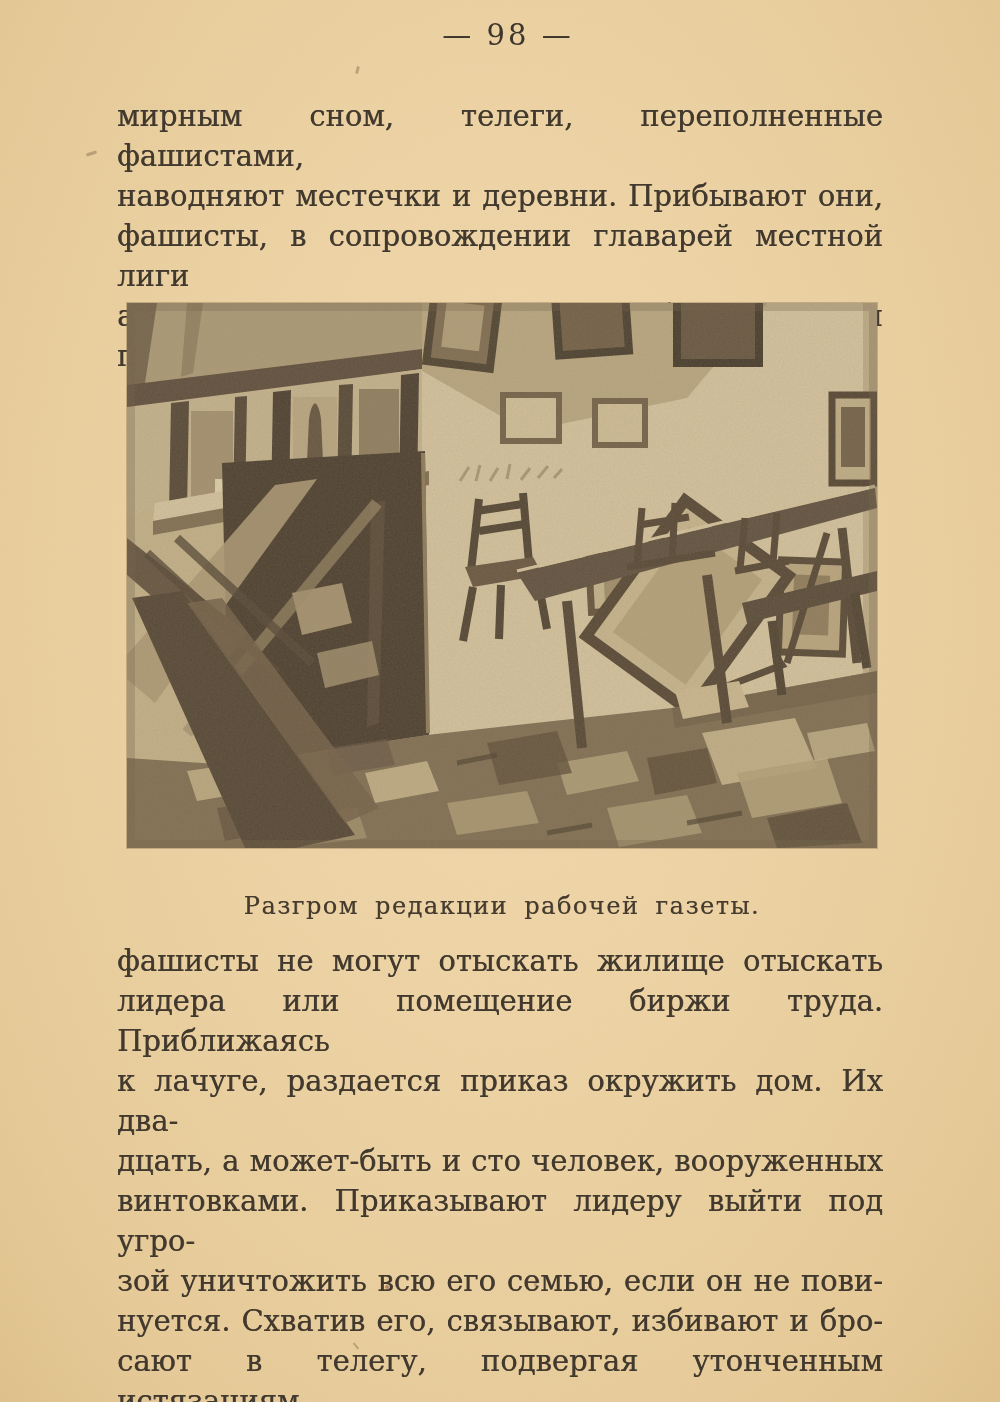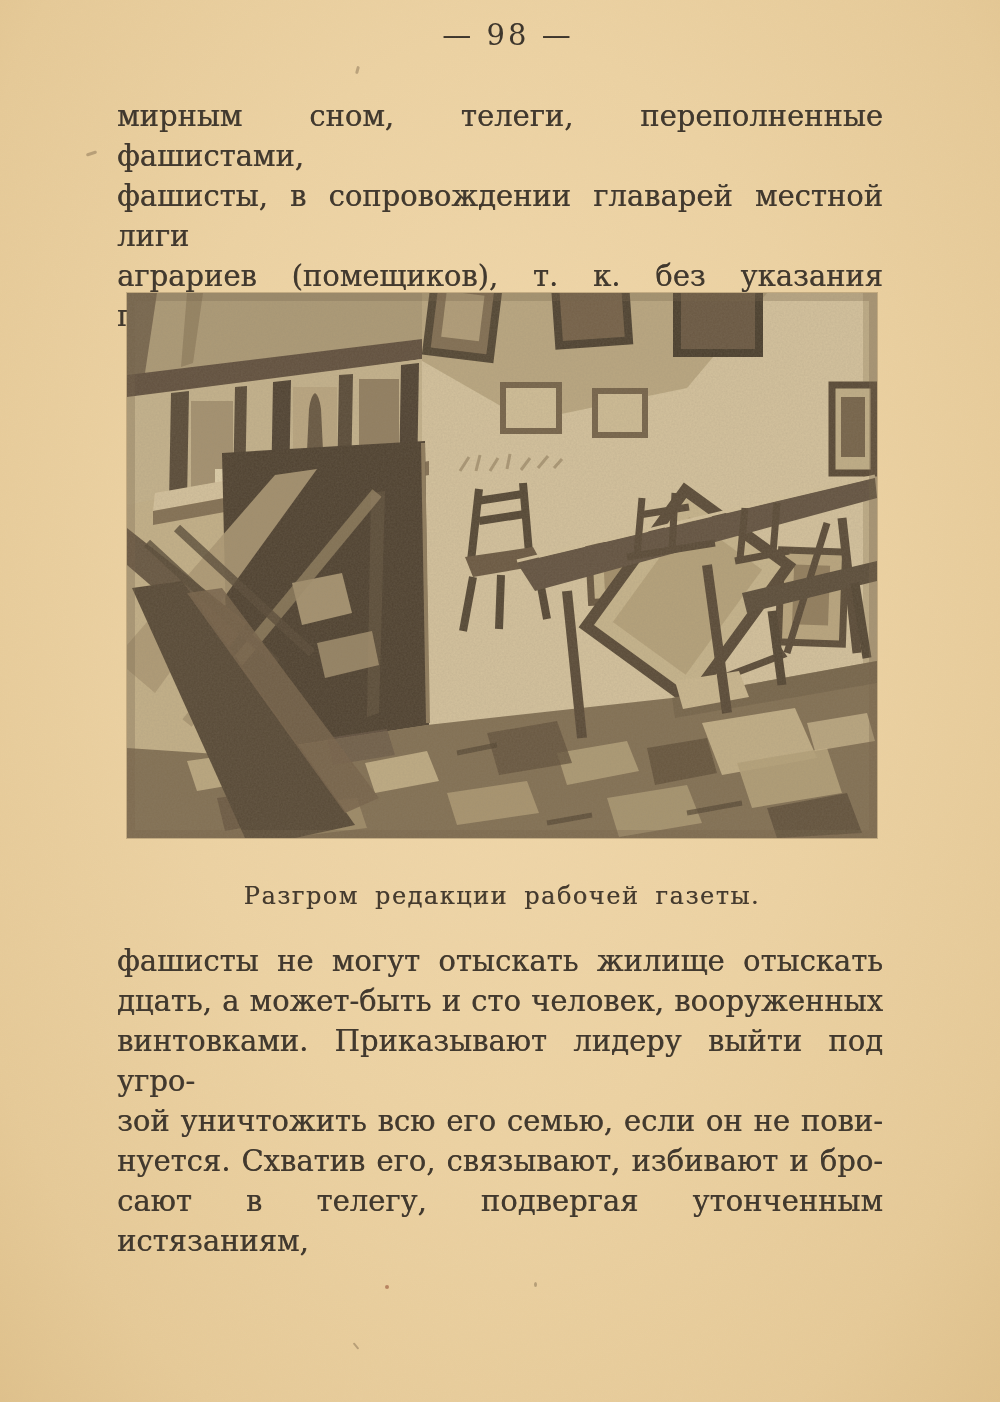--- a/index.html
+++ b/index.html
@@ -16,40 +16,41 @@
   .page-number{
     position:absolute;top:18px;left:8px;width:1000px;
     text-align:center;font-size:29px;letter-spacing:3px;
     color:#3a332a;
   }
   .para{position:absolute;left:117px;width:766px;font-size:29px;line-height:40px;
         text-shadow:0.4px 0.2px 0 rgba(62,54,44,0.75);}
   .para-top{top:96px;}
   .para-bottom{top:941px;}
   .line{display:block;text-align:justify;text-align-last:justify;}
-  .photo-figure{position:absolute;left:127px;top:293px;width:750px;margin:0;}
+  .photo-figure{position:absolute;left:127px;top:303px;width:750px;margin:0;}
   .photo-frame{width:750px;height:545px;box-shadow:0 0 0 1px rgba(120,100,70,.35);}
   .photo-frame svg{display:block;width:750px;height:545px;}
   .caption{
     display:block;margin-top:44px;text-align:center;
     font-size:24px;letter-spacing:1.5px;word-spacing:7px;color:#42382c;
     text-shadow:0.3px 0.2px 0 rgba(66,56,44,0.6);
   }
   .speck{position:absolute;background:rgba(105,85,60,.4);border-radius:50%;}
   .speck-dash{position:absolute;background:rgba(105,85,60,.38);transform:rotate(-18deg);border-radius:2px;}
 </style>
 </head>
 <body>
 
 <div class="page">
 
   <div class="page-number">— 98 —</div>
 
   <div class="para para-top">
     <span class="line">мирным сном, телеги, переполненные фашистами,</span>
+    <span class="line">наводняют местечки и деревни. Прибывают они,</span>
     <span class="line">фашисты, в сопровождении главарей местной лиги</span>
     <span class="line">аграриев (помещиков), т. к. без указания последних</span>
   </div>
 
   <figure class="photo-figure">
     <div class="photo-frame">
       <svg viewBox="0 0 750 545" preserveAspectRatio="none">
         <defs>
           <filter id="photoGrain" x="0" y="0" width="100%" height="100%">
             <feTurbulence type="fractalNoise" baseFrequency="0.55" numOctaves="2" stitchTiles="stitch" result="n"></feTurbulence>
@@ -180,20 +181,22 @@
         <rect x="4" y="4" width="742" height="537" fill="none" stroke="#6b5a43" stroke-width="8" opacity="0.3"></rect>
         <rect x="0" y="0" width="750" height="545" fill="#b89f72" opacity="0.1"></rect>
         <rect x="0" y="0" width="750" height="545" filter="url(#photoGrain)" opacity="0.3"></rect>
       </svg>
     </div>
     <figcaption class="caption">Разгром редакции рабочей газеты.</figcaption>
   </figure>
 
   <div class="para para-bottom">
     <span class="line">фашисты не могут отыскать жилище отыскать</span>
+    <span class="line">лидера или помещение биржи труда. Приближаясь</span>
+    <span class="line">к лачуге, раздается приказ окружить дом. Их два-</span>
     <span class="line">дцать, а может-быть и сто человек, вооруженных</span>
     <span class="line">винтовками. Приказывают лидеру выйти под угро-</span>
     <span class="line">зой уничтожить всю его семью, если он не пови-</span>
     <span class="line">нуется. Схватив его, связывают, избивают и бро-</span>
     <span class="line">сают в телегу, подвергая утонченным истязаниям,</span>
   </div>
 
   <div class="speck-dash" style="left:86px;top:152px;width:11px;height:3px;"></div>
   <div class="speck" style="left:385px;top:1285px;width:4px;height:4px;background:rgba(140,70,45,.55);"></div>
   <div class="speck" style="left:534px;top:1282px;width:3px;height:5px;"></div>

